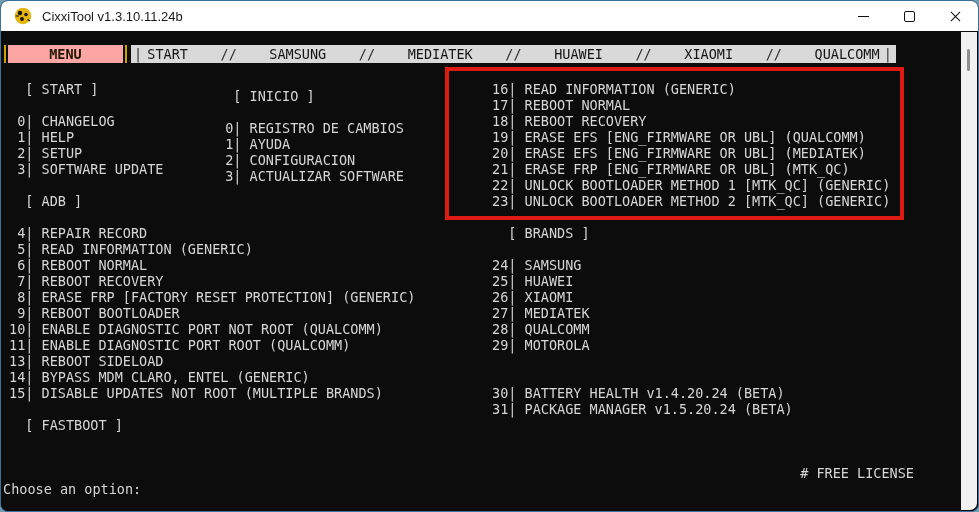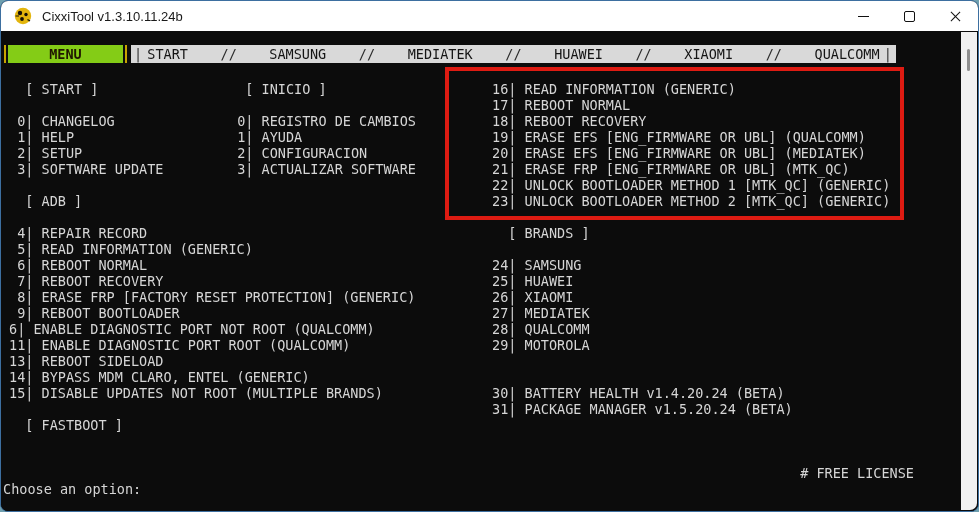--- a/index.html
+++ b/index.html
@@ -19,34 +19,34 @@
   .glyph-close::before,.glyph-close::after{content:"";position:absolute;left:5px;top:-1px;
     width:1px;height:13px;background:#111;}
   .glyph-close::before{transform:rotate(45deg);}
   .glyph-close::after{transform:rotate(-45deg);}
   
   .console{position:absolute;top:30px;left:0;right:0;bottom:0;background:#0c0c0c;
     font-family:"DejaVu Sans Mono",monospace;font-size:13.5px;line-height:16px;color:#d6d6d6;}
   
   .menubar{position:absolute;top:14px;left:0;right:18px;height:18px;}
   .gold-edge{position:absolute;left:3px;top:0;bottom:0;width:2px;background:#c7a301;}
-  .menu-tab{position:absolute;left:7px;top:0;bottom:0;width:115px;background:#84cc16;
+  .menu-tab{position:absolute;left:7px;top:0;bottom:0;width:115px;background:#fca5a5;
     color:#201600;display:flex;align-items:center;justify-content:center;font-weight:bold;}
   .gold-sep{position:absolute;left:124px;top:0;bottom:0;width:2px;background:#c7a301;}
   .graybar{position:absolute;left:130px;top:0;bottom:0;width:765px;background:#d9d9d9;
     color:#141414;display:flex;align-items:center;justify-content:space-around;}
   .graybar .pipe{position:absolute;top:0;bottom:0;display:flex;align-items:center;color:#333;}
   .pipe-left{left:3px;}
   .pipe-right{right:4px;}
   .gtab{cursor:default;}
   .gsep{color:#2a2a2a;}
   
   .col{position:absolute;top:50px;}
   .col-left{left:8px;}
-  .col-mid{left:228px;}
+  .col-mid{left:216px;margin-top:7px;}
   .col-right{left:471px;margin-left:20px;}
   .line{height:16px;white-space:pre;}
   
   .redbox{position:absolute;left:444px;top:36px;width:459px;height:153px;
     border:4px solid #de1b12;box-sizing:border-box;}
   .license{position:absolute;top:434px;right:64px;white-space:pre;}
   .prompt{position:absolute;top:450px;left:2px;white-space:pre;}
   
   .scrollbar{position:absolute;top:31px;right:1px;bottom:1px;width:16px;background:#f1f1f1;
     border-radius:0 0 7px 0;}
@@ -115,21 +115,21 @@
         <div class="line"> 3| SOFTWARE UPDATE</div>
         <div class="line"></div>
         <div class="line">  [ ADB ]</div>
         <div class="line"></div>
         <div class="line"> 4| REPAIR RECORD</div>
         <div class="line"> 5| READ INFORMATION (GENERIC)</div>
         <div class="line"> 6| REBOOT NORMAL</div>
         <div class="line"> 7| REBOOT RECOVERY</div>
         <div class="line"> 8| ERASE FRP [FACTORY RESET PROTECTION] (GENERIC)</div>
         <div class="line"> 9| REBOOT BOOTLOADER</div>
-        <div class="line">6| ENABLE DIAGNOSTIC PORT NOT ROOT (QUALCOMM)</div>
+        <div class="line">10| ENABLE DIAGNOSTIC PORT NOT ROOT (QUALCOMM)</div>
         <div class="line">11| ENABLE DIAGNOSTIC PORT ROOT (QUALCOMM)</div>
         <div class="line">13| REBOOT SIDELOAD</div>
         <div class="line">14| BYPASS MDM CLARO, ENTEL (GENERIC)</div>
         <div class="line">15| DISABLE UPDATES NOT ROOT (MULTIPLE BRANDS)</div>
         <div class="line"></div>
         <div class="line">  [ FASTBOOT ]</div>
       </div>
 
     <div class="col col-mid">
 

